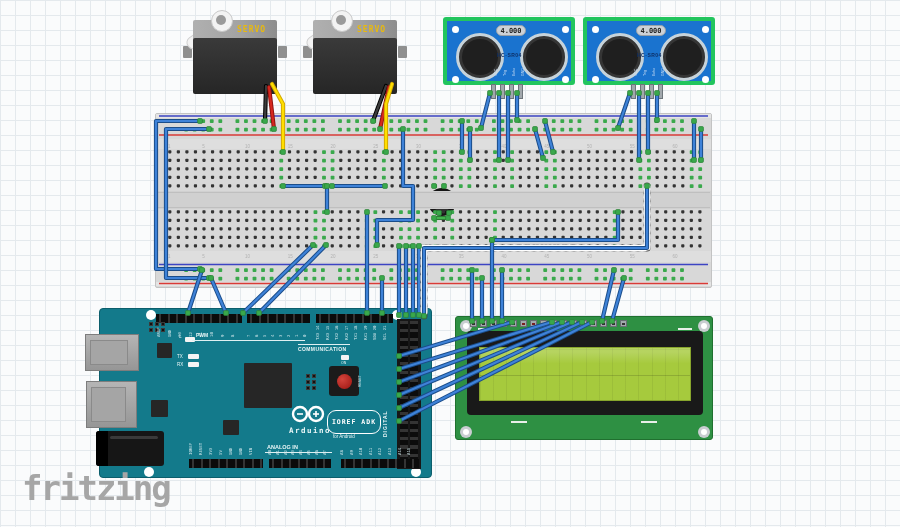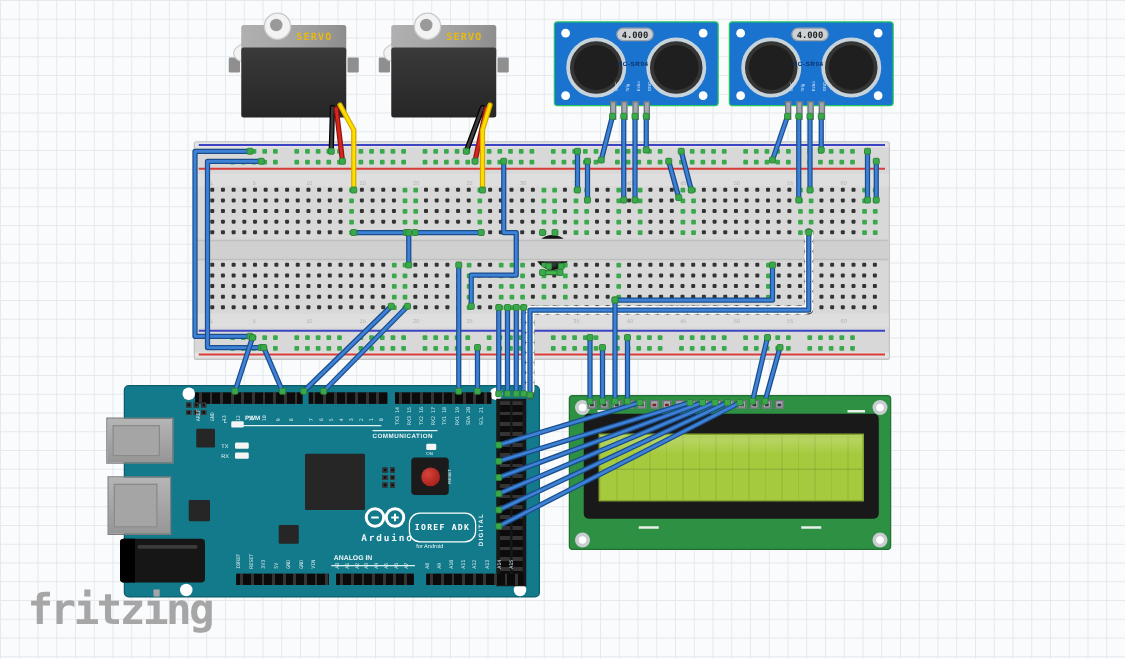--- a/index.html
+++ b/index.html
@@ -28,21 +28,21 @@
   .servo .body{position:absolute;left:3px;top:30px;width:84px;height:56px;
     background:linear-gradient(180deg,#3a3a3a,#262626);border-radius:2px;}
   .servo .label{position:absolute;top:17px;left:47px;font-size:8px;font-weight:bold;
     color:#e8b90f;letter-spacing:1px;font-family:"DejaVu Sans Mono",monospace;}
   .servo .arm{position:absolute;left:-10px;top:7px;width:46px;height:11px;background:#f3f3f3;
     border:1px solid #cfcfcf;border-radius:6px;transform:rotate(-35deg);transform-origin:90% 50%;}
   .servo .hub{position:absolute;left:21px;top:2px;width:20px;height:20px;background:#f3f3f3;
     border:1px solid #c9c9c9;border-radius:50%;}
   .servo .hub-inner{position:absolute;left:26px;top:7px;width:10px;height:10px;background:#9a9a9a;border-radius:50%;}
   
-  .sonar{width:132px;height:68px;background:#1a73cf;border-radius:3px;border:1px solid #22c55e;box-sizing:border-box;padding-left:20px;}
+  .sonar{width:132px;height:68px;background:#1a73cf;border-radius:3px;border:4px solid #22c55e;box-sizing:border-box;padding-left:20px;}
   .sonar .hole{position:absolute;width:7px;height:7px;border-radius:50%;background:#fff;}
   .sonar .eye{position:absolute;width:42px;height:42px;border-radius:50%;background:#1f1f1f;
     border:3px solid #c7d3da;top:12px;box-shadow:inset 0 0 0 3px #353535;}
   .sonar .crystal{position:absolute;left:49px;top:4px;width:30px;height:11px;background:#ccd1d6;
     border:1px solid #98a1a8;border-radius:6px;font-size:7px;font-weight:bold;color:#222;
     text-align:center;line-height:11px;font-family:"DejaVu Sans Mono",monospace;box-sizing:border-box;}
   .sonar .name{position:absolute;left:50px;top:31px;font-size:5px;color:#0d2f66;font-weight:bold;letter-spacing:.5px;}
   .sonar .pin{position:absolute;top:63px;width:5px;height:15px;background:#a2a8ad;border:1px solid #6e757b;box-sizing:border-box;}
   .sonar .pinlab{position:absolute;top:55px;font-size:3.5px;color:#cfe0f5;transform:rotate(-90deg);transform-origin:left top;}
   

